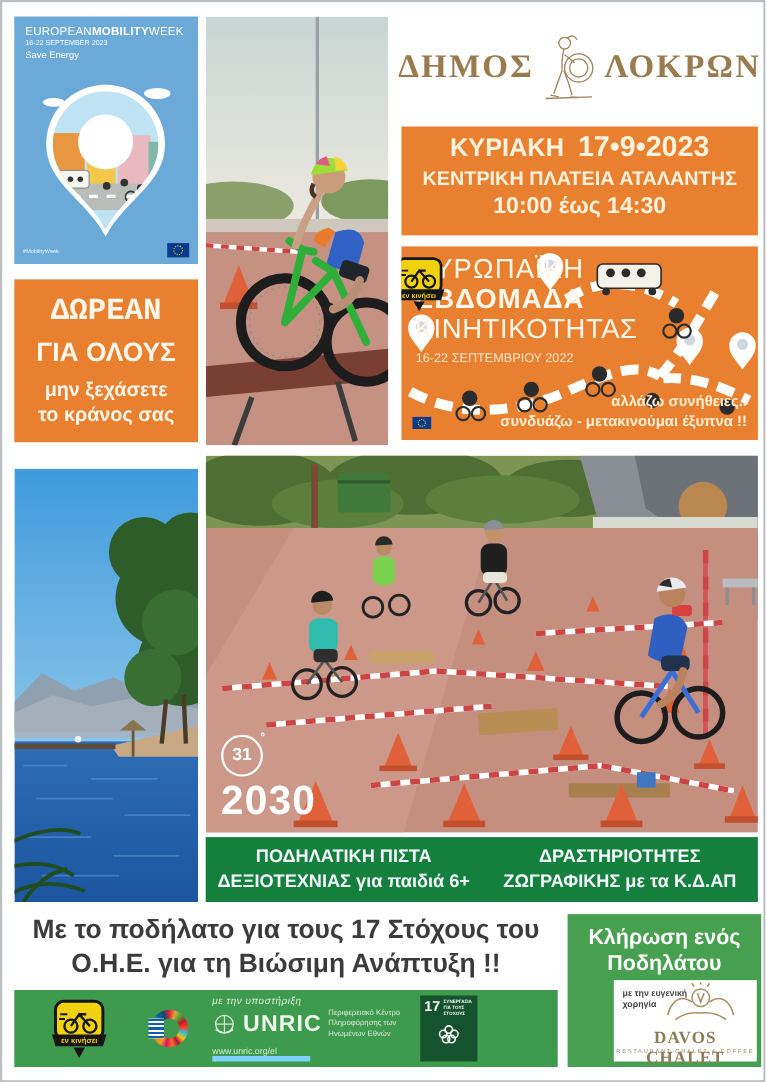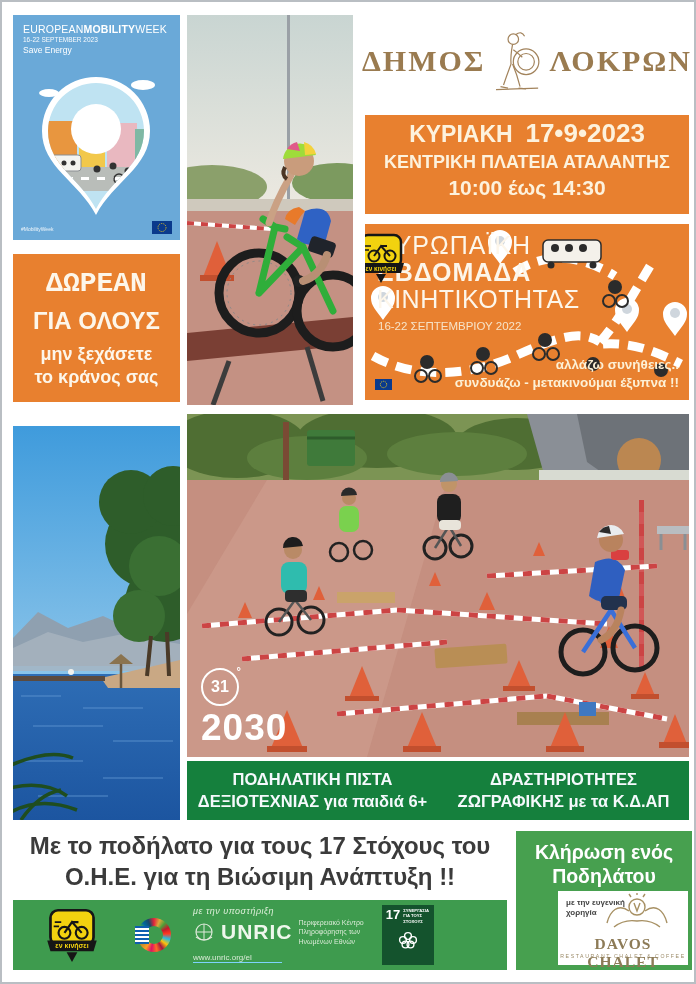--- a/index.html
+++ b/index.html
@@ -67,21 +67,21 @@
   .gb-badge{margin-left:30px;}
   .sdgwheel{position:relative;width:36px;height:36px;margin-left:34px;}
   .sdgring{width:34px;height:34px;border-radius:50%;background:conic-gradient(#e5243b,#dda63a,#4c9f38,#c5192d,#ff3a21,#26bde2,#fcc30b,#a21942,#fd6925,#dd1367,#fd9d24,#bf8b2e,#3f7e44,#0a97d9,#56c02b,#00689d,#19486a,#e5243b);position:absolute;right:0;top:1px;}
   .sdgring::after{content:"";position:absolute;left:8px;top:8px;width:18px;height:18px;border-radius:50%;background:#3e9b4e;}
   .grflag{position:absolute;left:0;top:9px;width:14px;height:18px;background:repeating-linear-gradient(#0d5eaf 0 2px,#ffffff 2px 4px);}
   .unric{margin-left:22px;position:relative;}
   .support{font-size:9px;font-style:italic;letter-spacing:.5px;color:#def0da;}
   .unrow{display:flex;align-items:center;gap:6px;margin-top:2px;}
   .unname{font-size:21px;font-weight:bold;letter-spacing:1px;color:#eef7ec;}
   .undesc{font-size:7px;line-height:1.35;color:#d9ead6;}
-  .unurl{font-size:8px;color:#d9ead6;margin-top:2px;border-bottom:1px solid #7dd3fc;display:inline-block;padding-right:30px;}
+  .unurl{font-size:8px;color:#d9ead6;margin-top:2px;border-bottom:5px solid #7dd3fc;display:inline-block;padding-right:30px;}
   .sdg17{margin-left:18px;width:44px;height:54px;background:#14532d;color:#fff;padding:3px 4px;}
   .sdg17 .row1{display:flex;gap:3px;align-items:flex-start;}
   .sdg17 .n{font-size:13px;font-weight:bold;line-height:1;}
   .sdg17 .t{font-size:4.2px;line-height:1.25;font-weight:bold;}
   .sdg17 svg{display:block;margin:4px auto 0;}
 
   .sponsor{left:514px;top:829px;width:176px;height:139px;background:#47a04f;}
   .sponsor-title{color:#fff;font-weight:bold;font-size:19.5px;text-align:center;line-height:1.25;padding-top:9px;}
   .sponsor-panel{position:absolute;left:4px;right:4px;top:60px;bottom:5px;background:#fff;margin-left:38px;}
   .sp-sub{position:absolute;left:8px;top:7px;font-size:8px;font-weight:bold;color:#444;line-height:1.3;}

